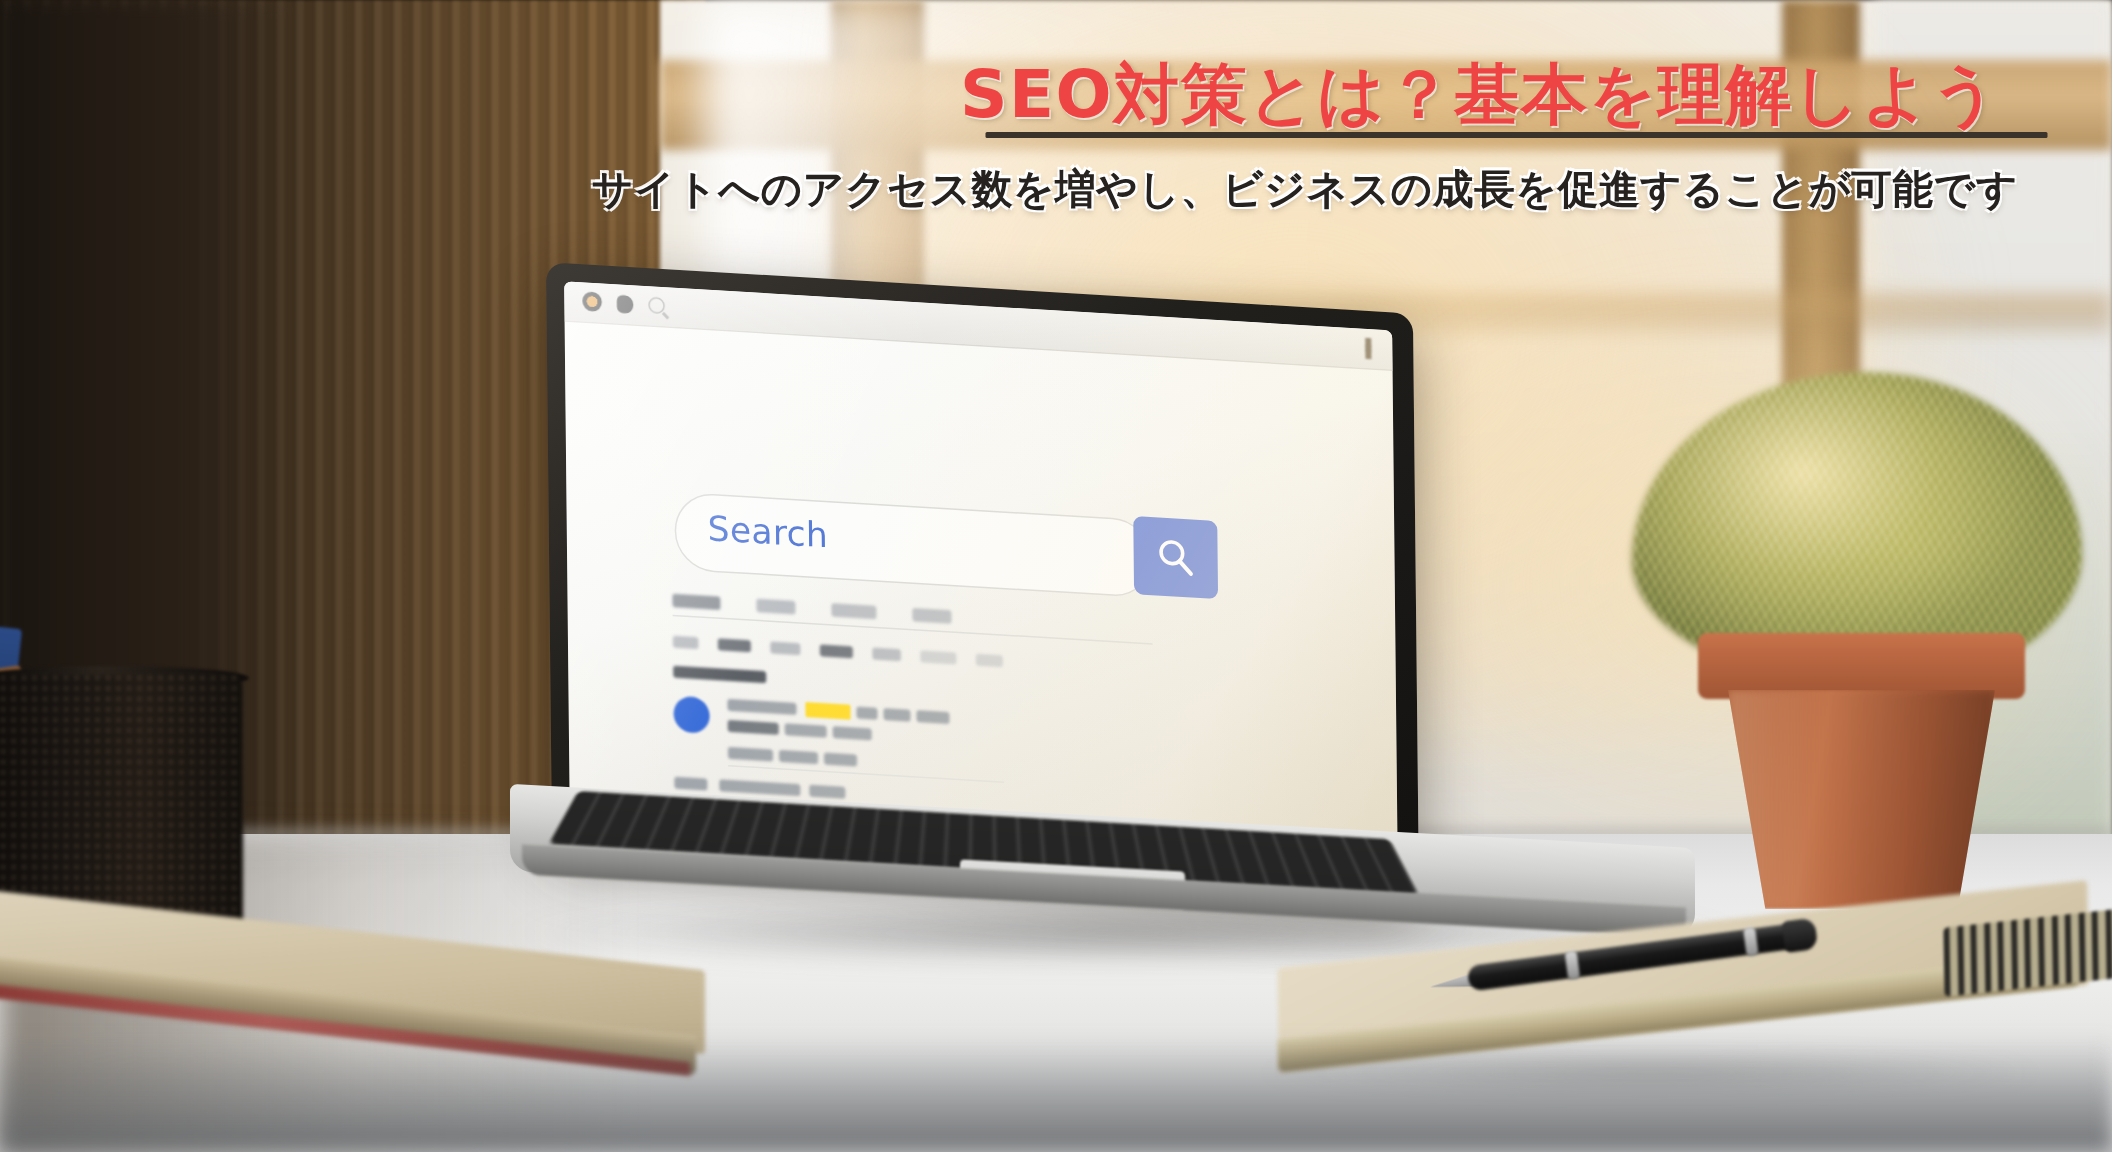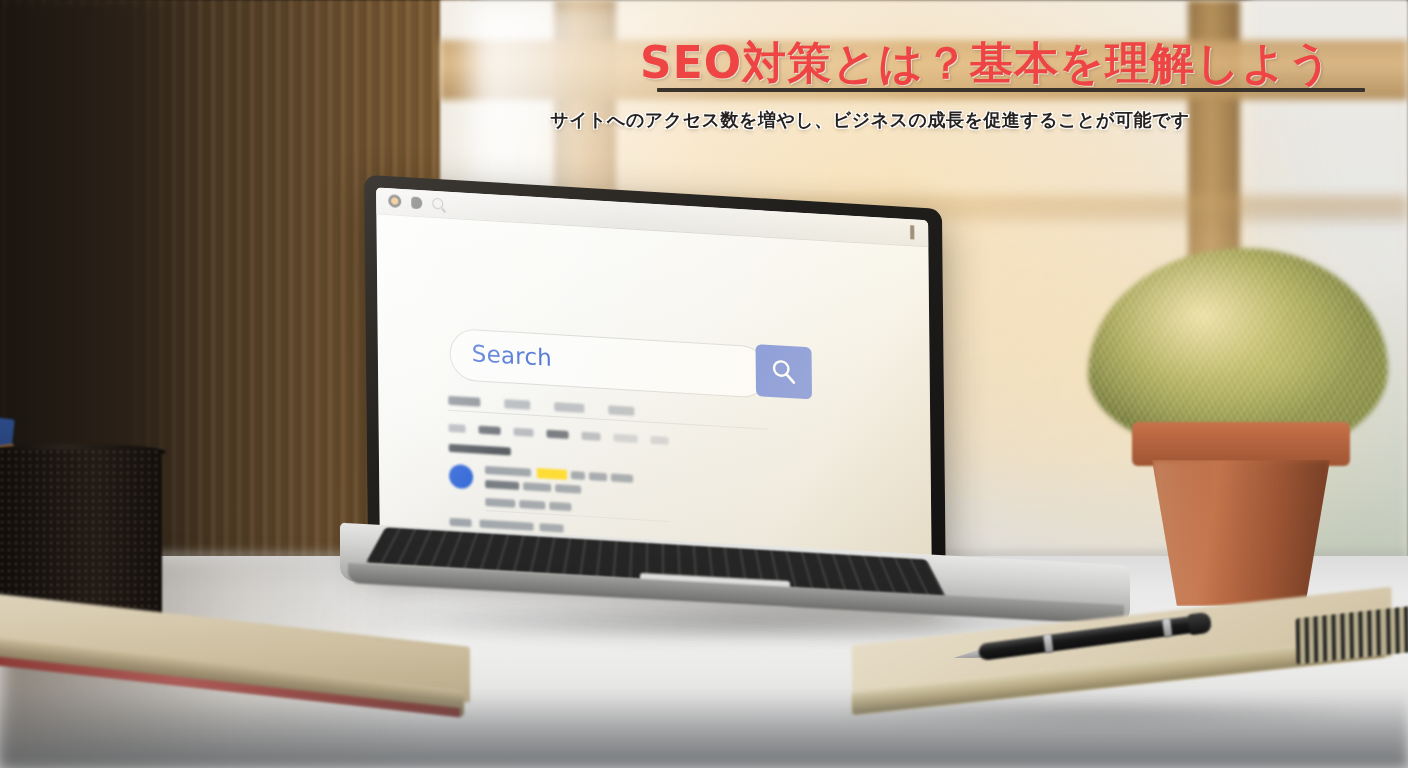--- a/index.html
+++ b/index.html
@@ -396,21 +396,21 @@
     white-space:nowrap;
   }
   .title-rule{
     position:absolute;left:657px;top:88px;width:708px;height:4px;
     background:#3a332b;border-radius:1px;
   }
   .subtitle{
     position:absolute;left:360px;top:108px;width:1020px;
     text-align:center;
     font-family:"DejaVu Sans","Liberation Sans",sans-serif;
-    font-weight:700;font-size:18px;letter-spacing:.5px;
+    font-weight:700;font-size:27px;letter-spacing:.5px;
     color:#262220;
     text-shadow:
       -1.4px -1.4px 0 rgba(255,255,255,.92),
        1.4px -1.4px 0 rgba(255,255,255,.92),
       -1.4px  1.4px 0 rgba(255,255,255,.92),
        1.4px  1.4px 0 rgba(255,255,255,.92),
        0 2px 4px rgba(80,64,40,.35);
     white-space:nowrap;
   }
   .credit{

